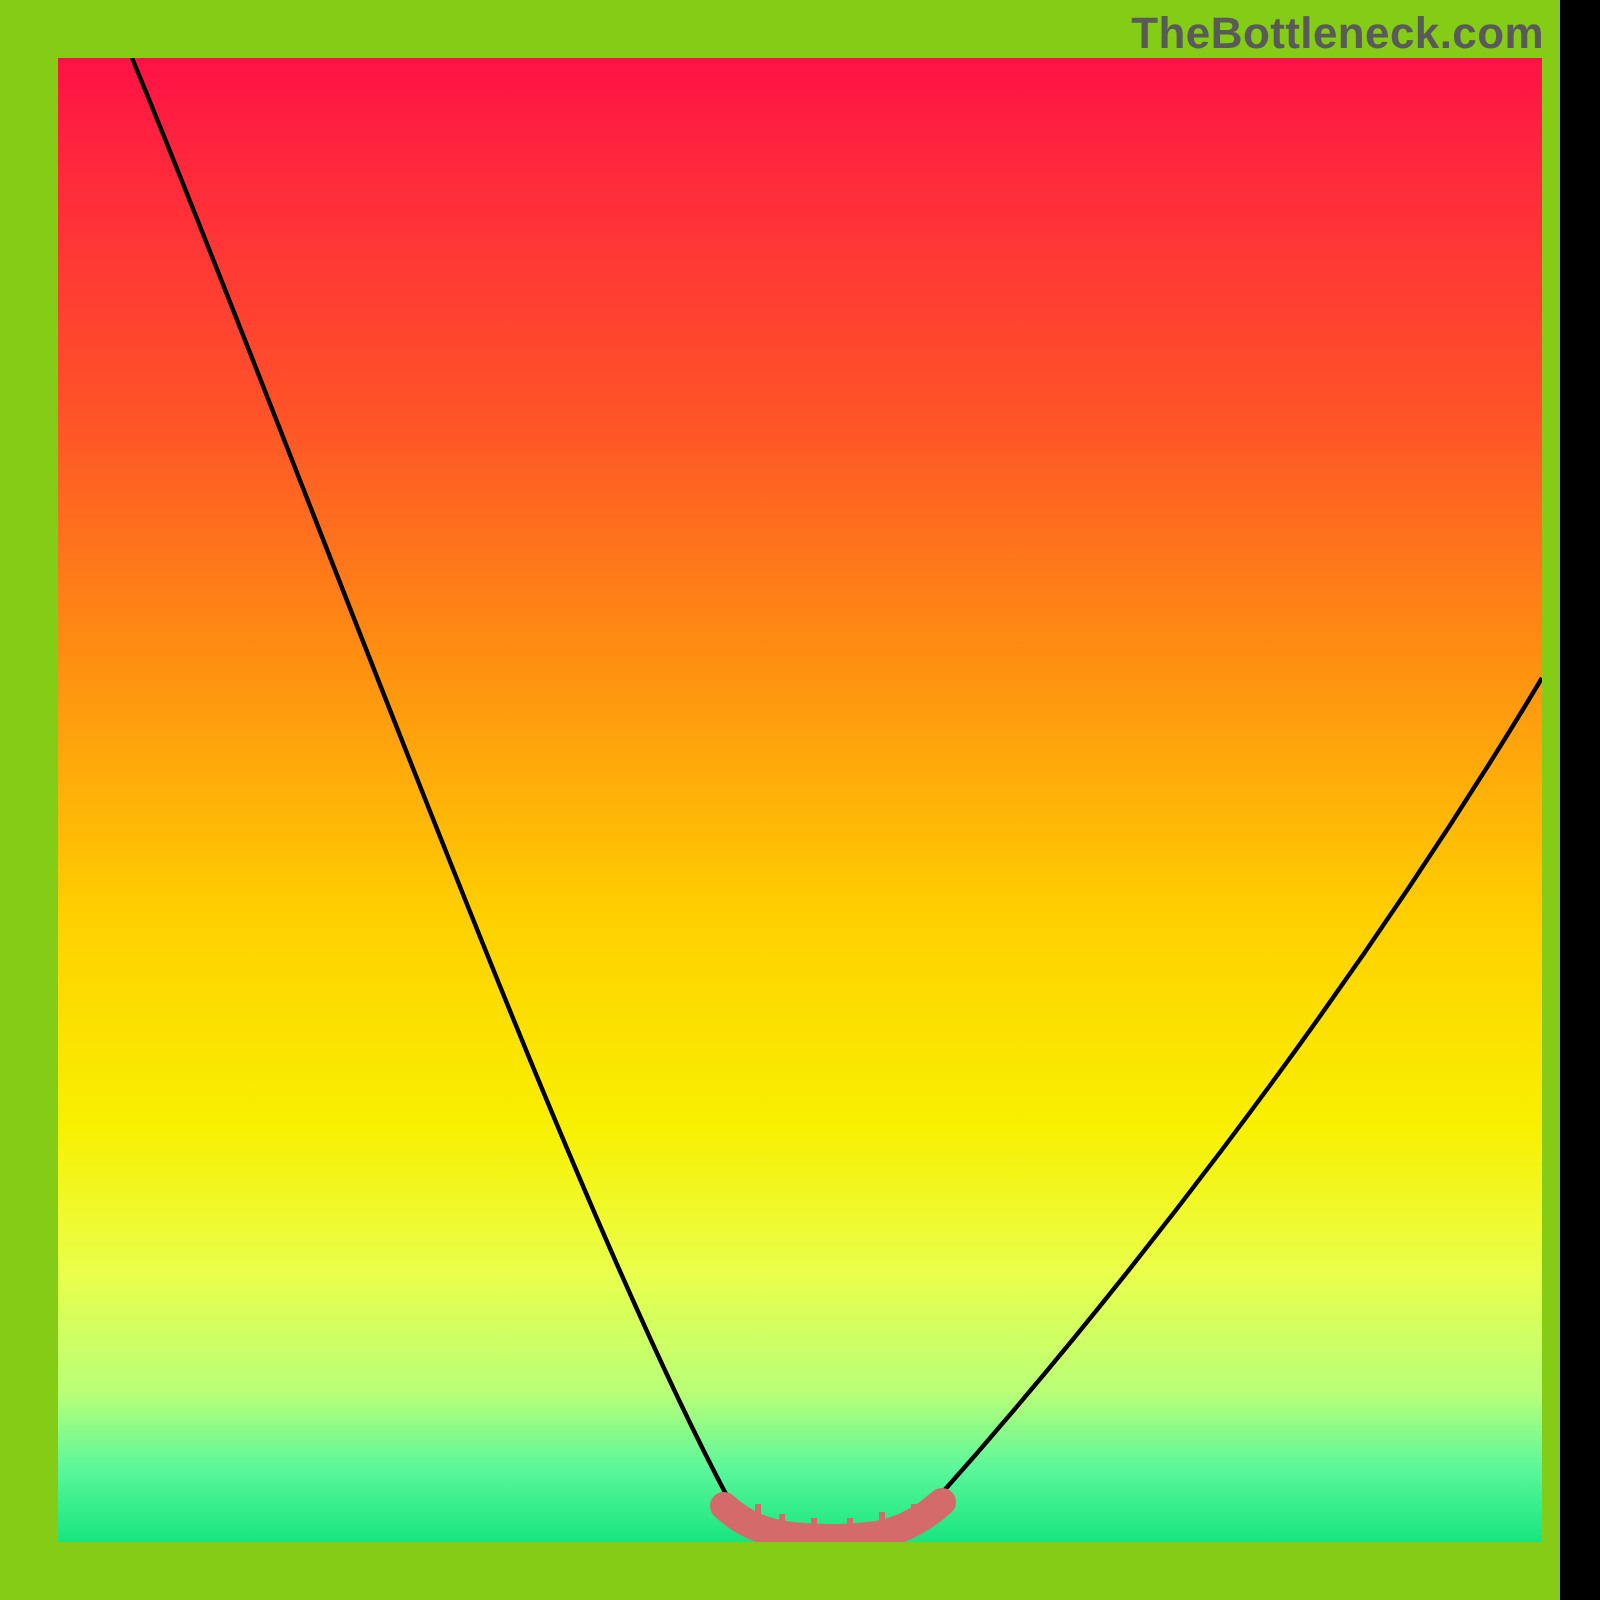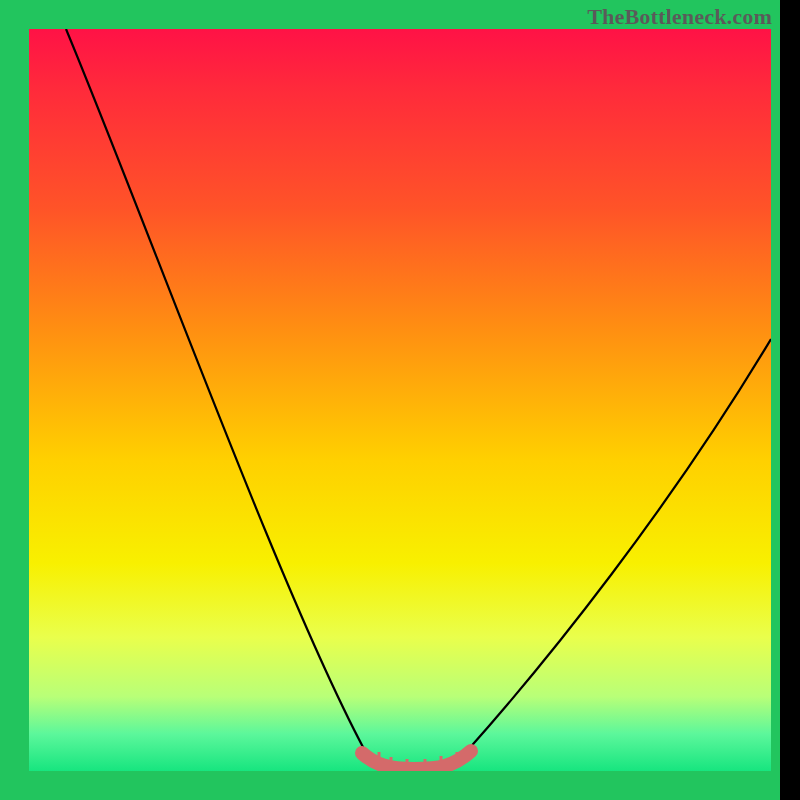--- a/index.html
+++ b/index.html
@@ -8,22 +8,21 @@
     width: 800px;
     height: 800px;
     overflow: hidden;
     background: #000;
     font-family: Arial, Helvetica, sans-serif;
   }
   .frame {
     position: relative;
     width: 780px;
     height: 800px;
-    background: #22c55e;
-    font-family: Liberation Serif, serif;
+    background: #84cc16;
   }
   .watermark {
     position: absolute;
     top: 4px;
     right: 8px;
     color: #5a5a5a;
     font-size: 22px;
     font-weight: 600;
     letter-spacing: 0.2px;
     z-index: 20;

